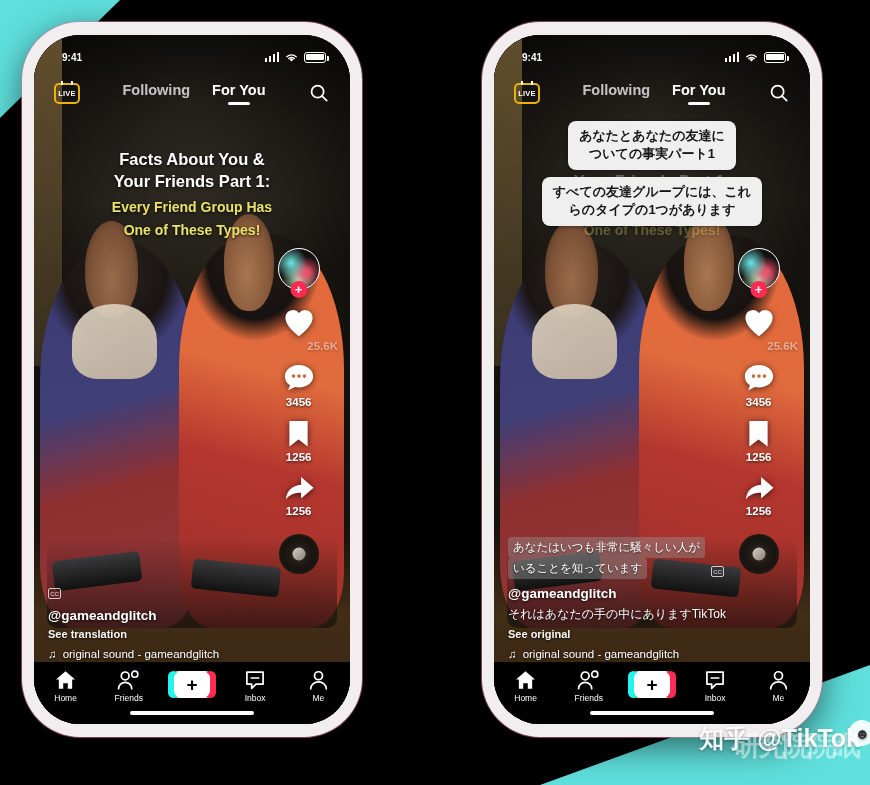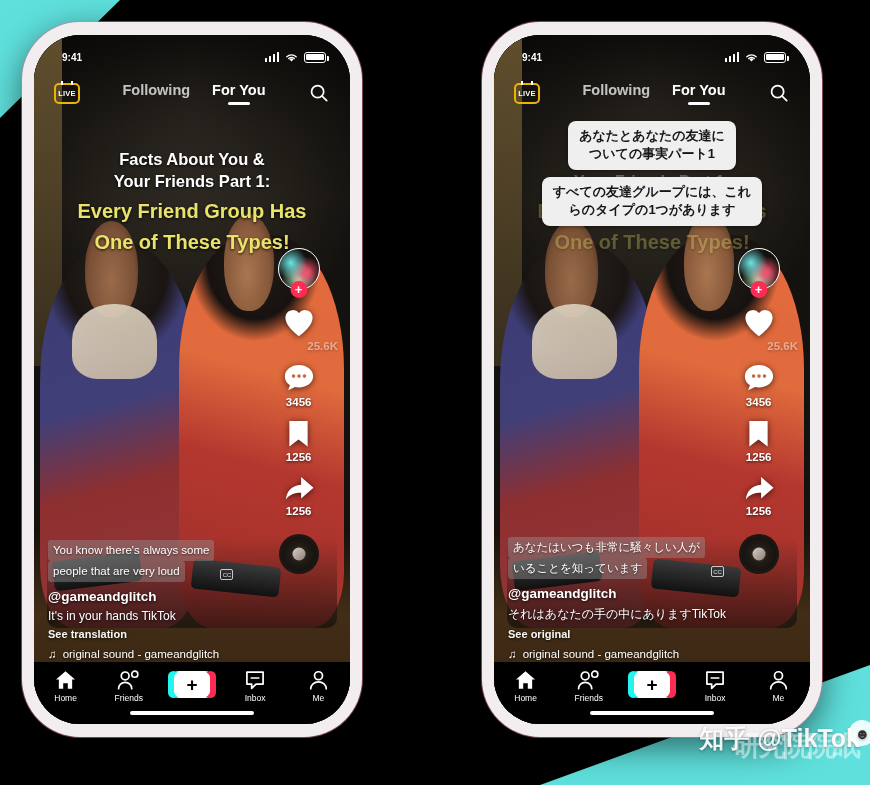--- a/index.html
+++ b/index.html
@@ -174,21 +174,21 @@
     position:absolute; top:84px; left:0; right:0; z-index:6;
     text-align:center; padding:0 26px;
     line-height:1.32;
     margin-top:30px;
   }
   .vc-white {
     color:#fff; font-size:16.5px; font-weight:bold;
     text-shadow:0 1px 3px rgba(0,0,0,.85);
   }
   .vc-yellow {
-    color:#e9e36a; font-size:20px; font-weight:bold; margin-top:5px;
+    color:#e9e36a; font-size:14px; font-weight:bold; margin-top:5px;
     text-shadow:0 1px 3px rgba(0,0,0,.85);
   }
 
   
   .trans-layer {
     position:absolute; top:78px; left:0; right:0; z-index:7;
     display:flex; flex-direction:column; align-items:center; gap:7px;
     padding:8px 16px;
     justify-content:flex-end;
   }
@@ -435,28 +435,23 @@
         </svg>
         <span class="rail-count">1256</span>
       </div>
       <div class="record"></div>
     </div>
     <div class="note-fly">♪</div>
     <div class="note-fly2">♪</div>
 
     <div class="info">
       <div class="sub-row">
-        <div>
-          <span class="info-sub">You know there's always some</span><br>
-          <span class="info-sub">people that are very loud</span>
-        </div>
         <span class="cc-badge">CC</span>
       </div>
       <div class="info-handle">@gameandglitch</div>
-      <div class="info-desc">It's in your hands TikTok</div>
       <div class="info-translate">See translation</div>
       <div class="info-sound">
         <span>♫</span>
         <span>original sound - gameandglitch</span>
       </div>
     </div>
 
     <div class="tabbar">
       <div class="tab">
         <svg width="21" height="20" viewBox="0 0 22 21">

